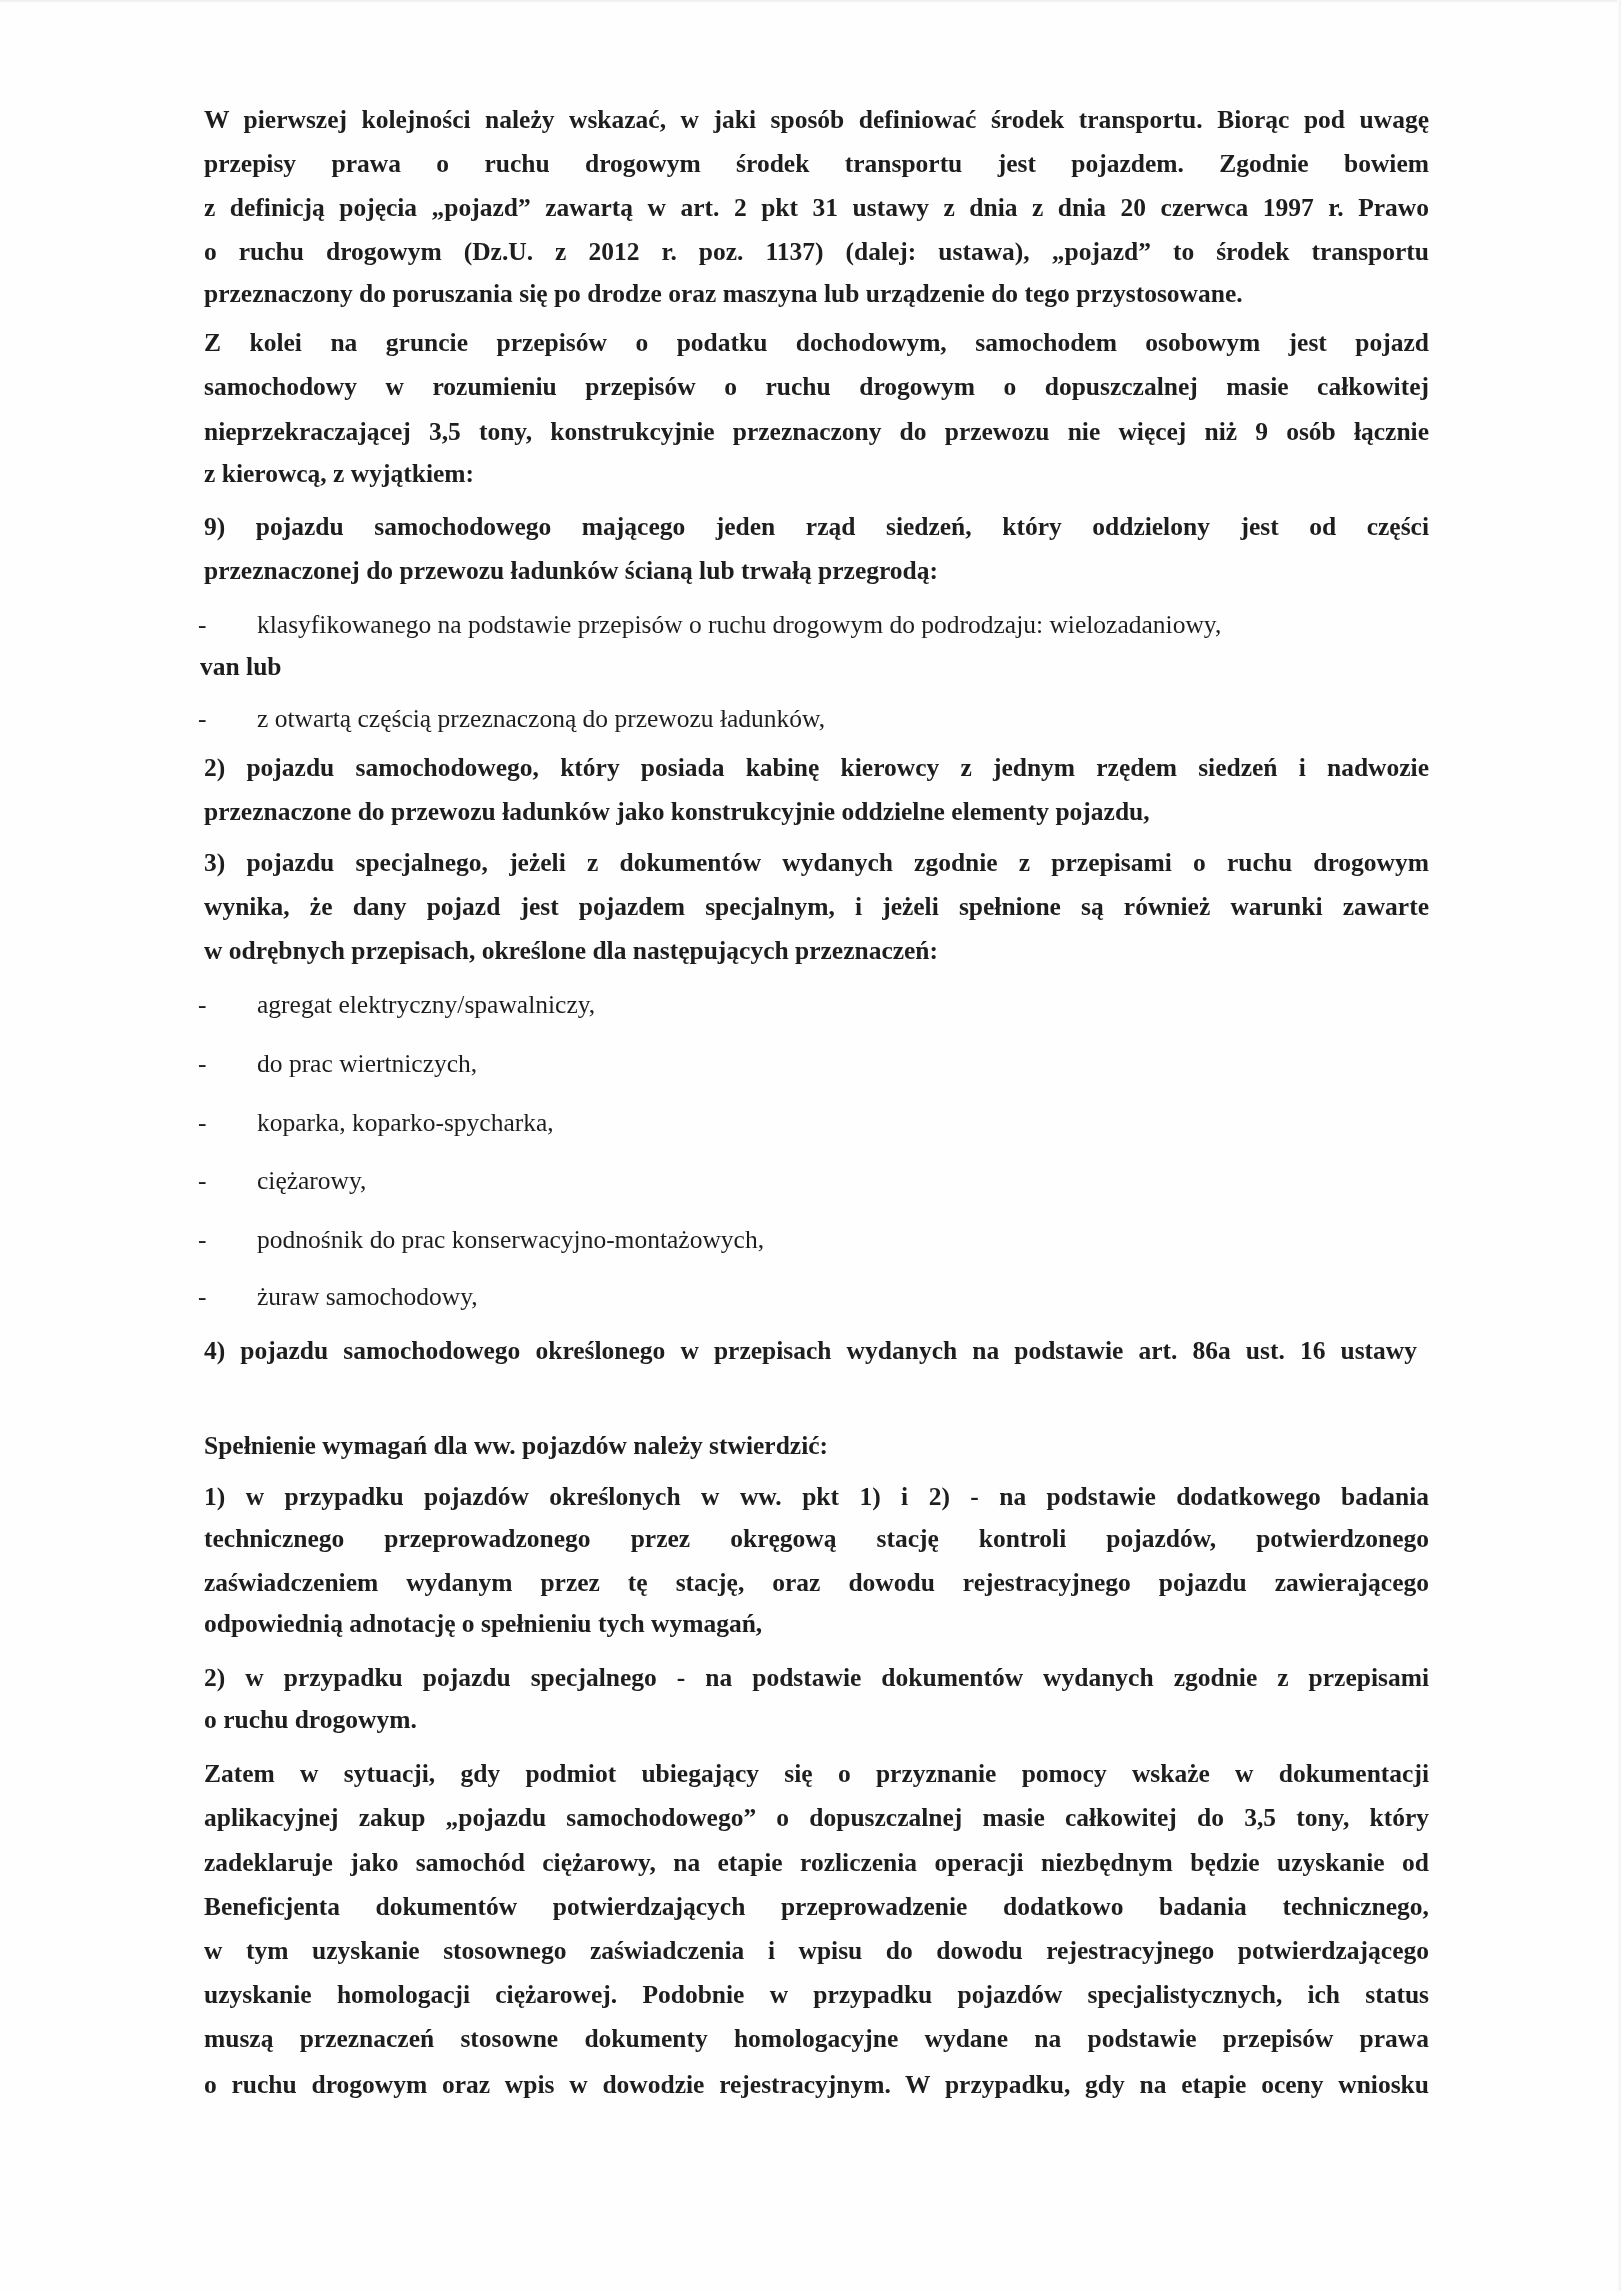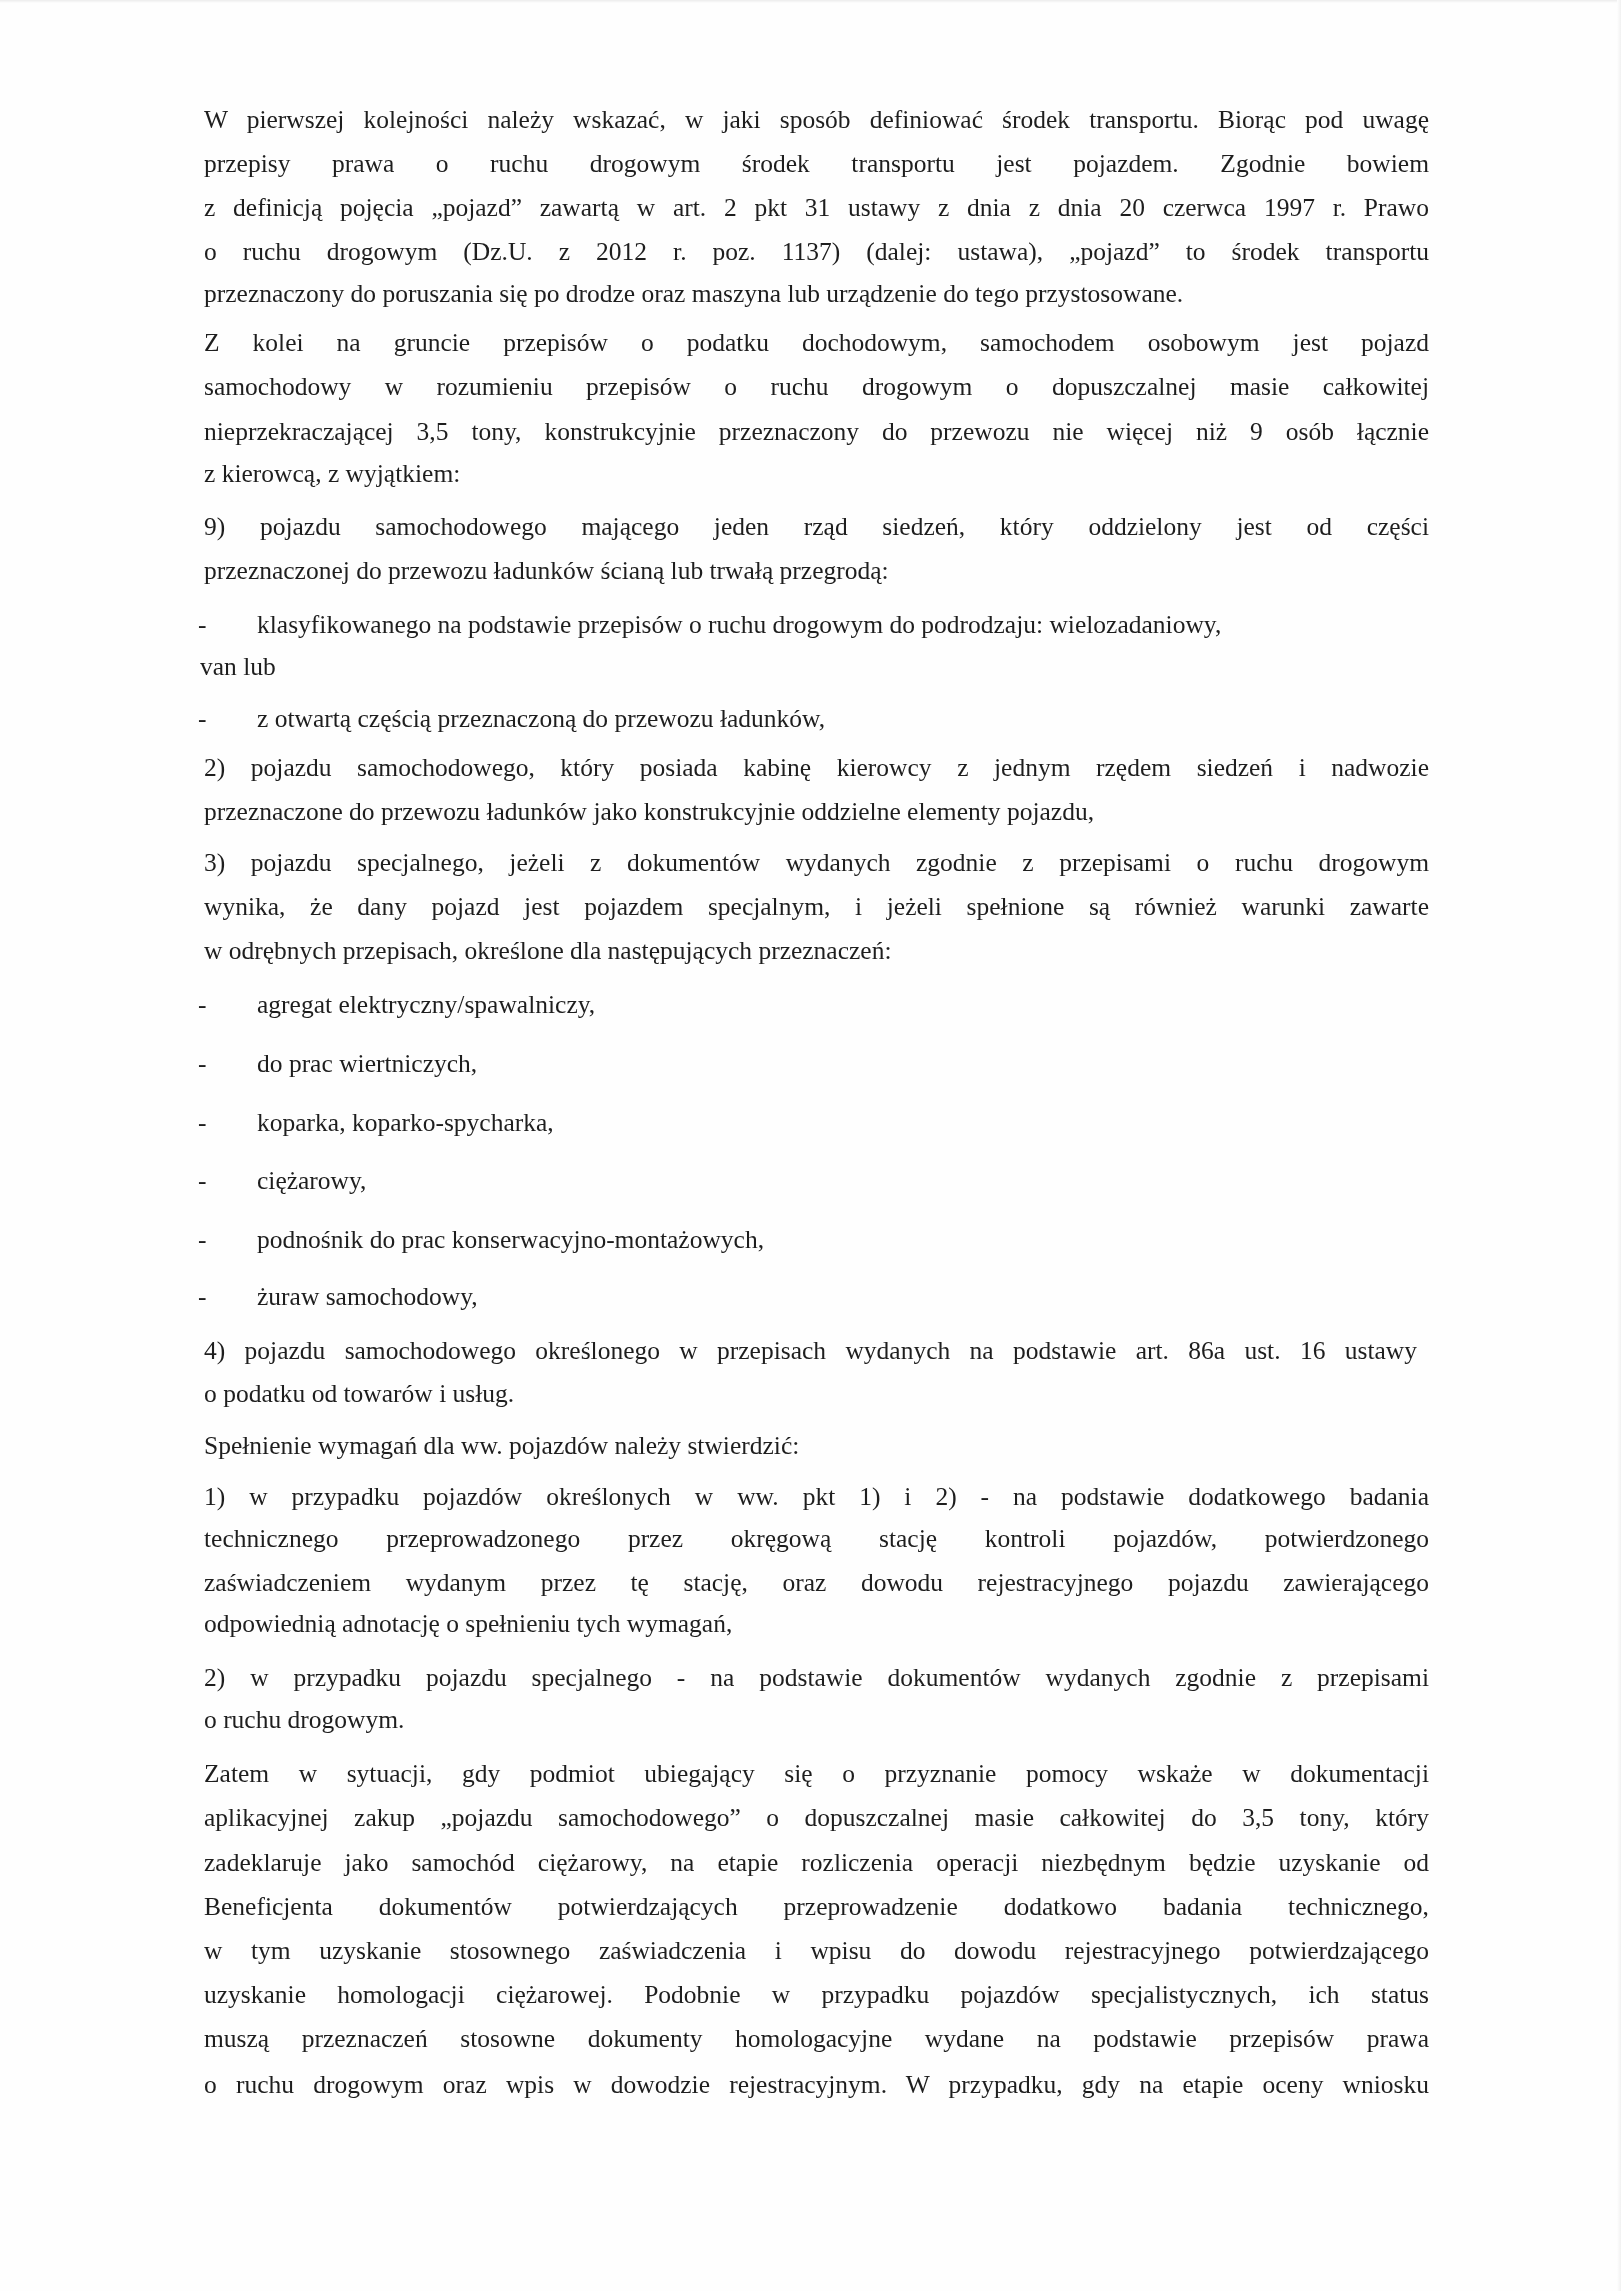--- a/index.html
+++ b/index.html
@@ -36,20 +36,21 @@
     }
     .line {
       position: absolute;
       left: 204px;
       width: 1225px;
       height: 31px;
       line-height: 31px;
       font-size: 25.5px;
       white-space: nowrap;
       text-align: left;
+      font-weight: bold;
     }
     .line.j {
       white-space: normal;
       text-align: justify;
       text-align-last: justify;
       overflow: hidden;
     }
     .bullet-row {
       position: absolute;
       left: 198px;
@@ -128,21 +129,20 @@
   <div class="bullet-row" style="top:1224px">
     <span class="dash">-</span>
     <span class="btext">podnośnik do prac konserwacyjno-montażowych,</span>
   </div>
   <div class="bullet-row" style="top:1281px">
     <span class="dash">-</span>
     <span class="btext">żuraw samochodowy,</span>
   </div>
 
   <div class="line j" style="top:1335px; width:1213px">4) pojazdu samochodowego określonego w przepisach wydanych na podstawie art. 86a ust. 16 ustawy</div>
-  <div class="line" style="top:1378px">o podatku od towarów i usług.</div>
 
   <div class="line" style="top:1430px">Spełnienie wymagań dla ww. pojazdów należy stwierdzić:</div>
   <div class="line j" style="top:1481px">1) w przypadku pojazdów określonych w ww. pkt 1) i 2) - na podstawie dodatkowego badania</div>
   <div class="line j" style="top:1523px">technicznego przeprowadzonego przez okręgową stację kontroli pojazdów, potwierdzonego</div>
   <div class="line j" style="top:1567px">zaświadczeniem wydanym przez tę stację, oraz dowodu rejestracyjnego pojazdu zawierającego</div>
   <div class="line" style="top:1608px">odpowiednią adnotację o spełnieniu tych wymagań,</div>
   <div class="line j" style="top:1662px">2) w przypadku pojazdu specjalnego - na podstawie dokumentów wydanych zgodnie z przepisami</div>
   <div class="line" style="top:1704px">o ruchu drogowym.</div>
 
   <div class="line j" style="top:1758px">Zatem w sytuacji, gdy podmiot ubiegający się o przyznanie pomocy wskaże w dokumentacji</div>

